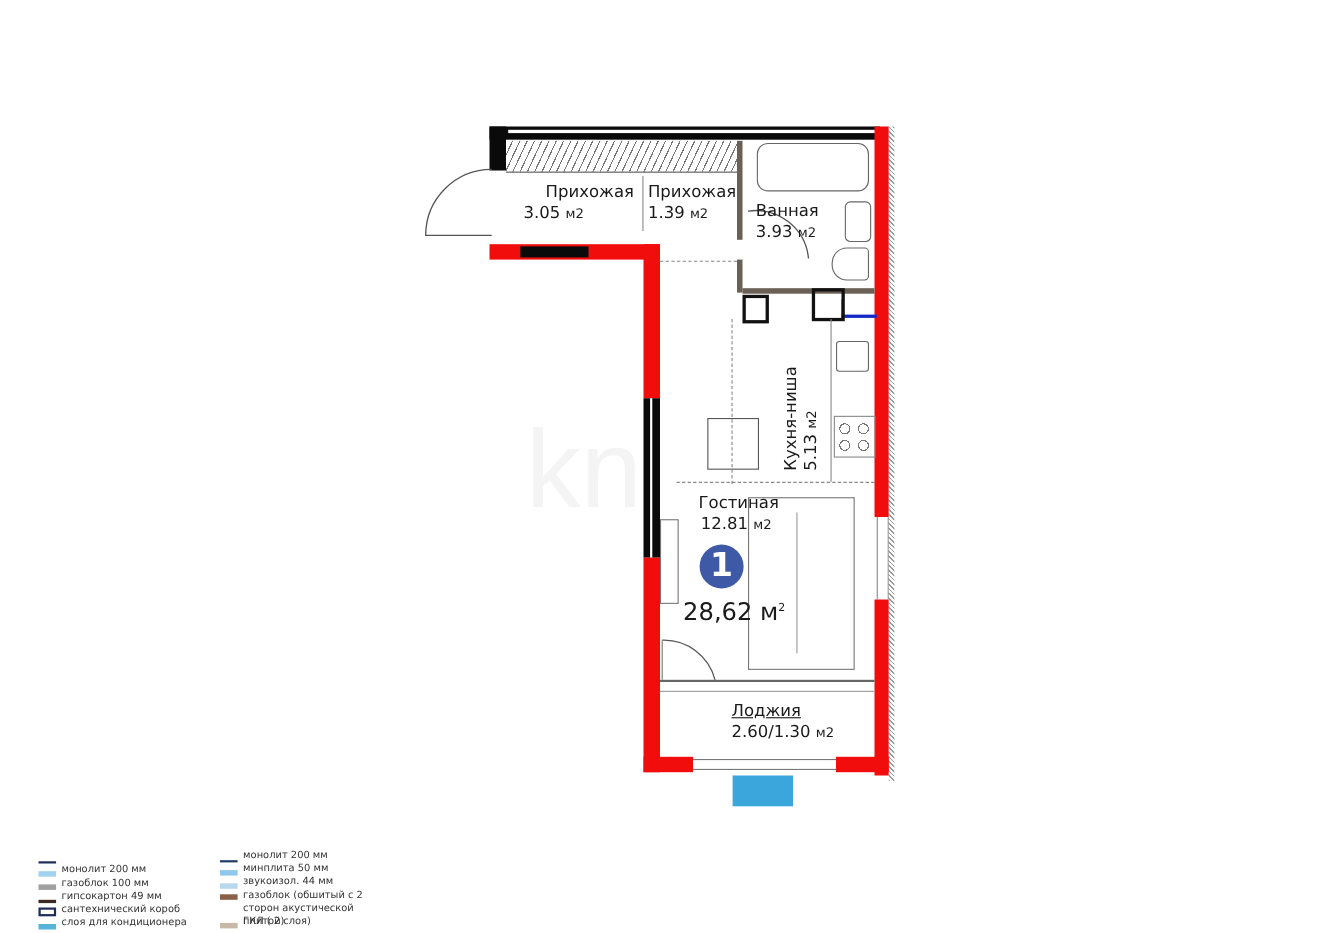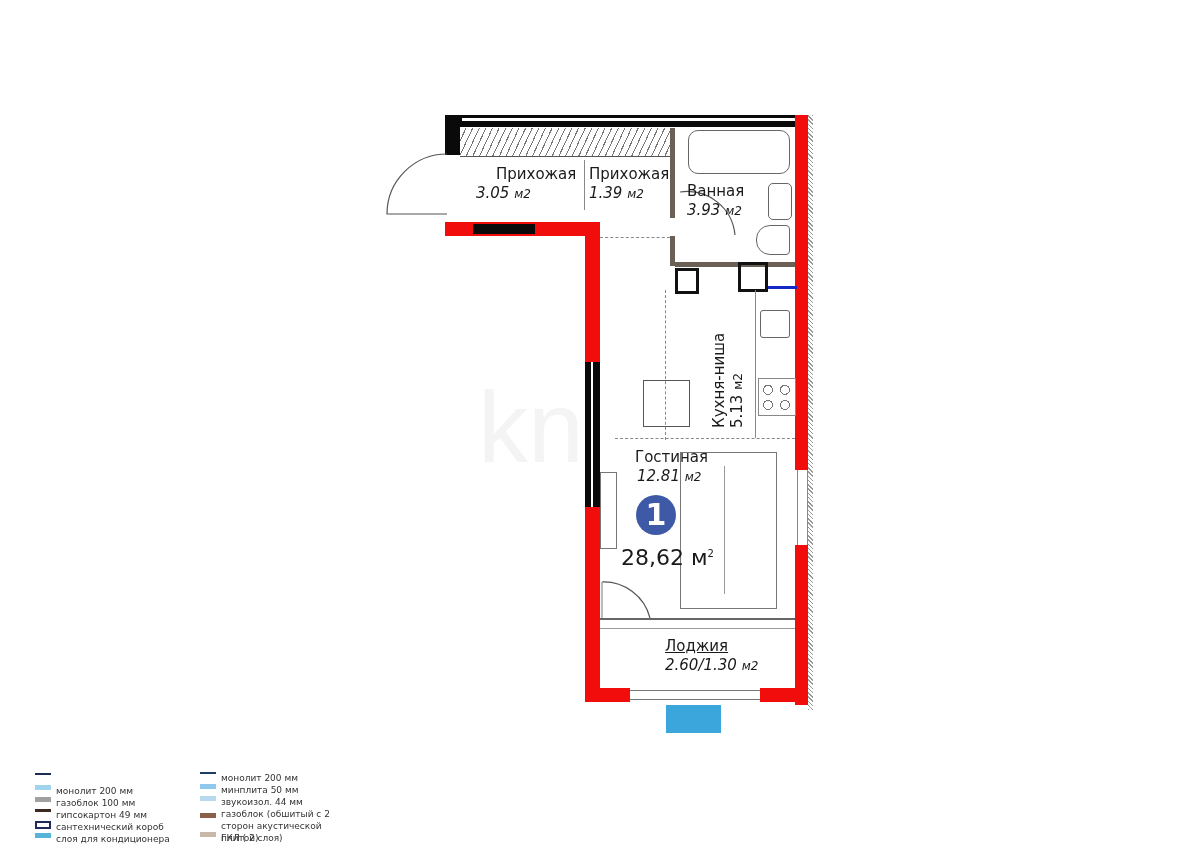--- a/index.html
+++ b/index.html
@@ -1,24 +1,24 @@
 <!DOCTYPE html>
 <html><head>
 <meta charset="utf-8">
 <style>
   html, body { margin:0; padding:0; background:#ffffff; }
   body { width:1200px; height:848px; position:relative; overflow:hidden; font-family:"DejaVu Sans", sans-serif; }
   .abs { position:absolute; }
   .red { background:#f20d0d; }
   .blk { background:#0a0a0a; }
   .room-label { position:absolute; color:#1a1a1a; font-size:15px; line-height:18px; }
-  .room-area { position:absolute; color:#1a1a1a; font-size:15px; line-height:18px;font-style:italic; }
+  .room-area { position:absolute; color:#1a1a1a; font-size:15px; line-height:18px; }
   .small-unit { font-size:12px; }
   .legend { position:absolute; font-size:9px; color:#333; line-height:12px; }
-  .legend-row { display:flex; align-items:flex-start; height:12px; }
+  .legend-row { display:flex; align-items:flex-end; height:12px; }
   .swatch { width:16px; height:5px; margin-right:5px; display:inline-block; }
   .total { position:absolute; font-size:22px; color:#1a1a1a; }
   .badge { position:absolute; width:40px; height:40px; border-radius:50%; background:#3e5aa6; color:#fff; font-size:30px; font-weight:bold; text-align:center; line-height:40px; }
   .watermark { position:absolute; font-size:100px; color:#f4f4f4; font-family:"Liberation Sans", sans-serif; }
 </style>
 </head>
 <body>
 
 <div class="watermark" style="left:478px;top:370px;">kn</div>
 

